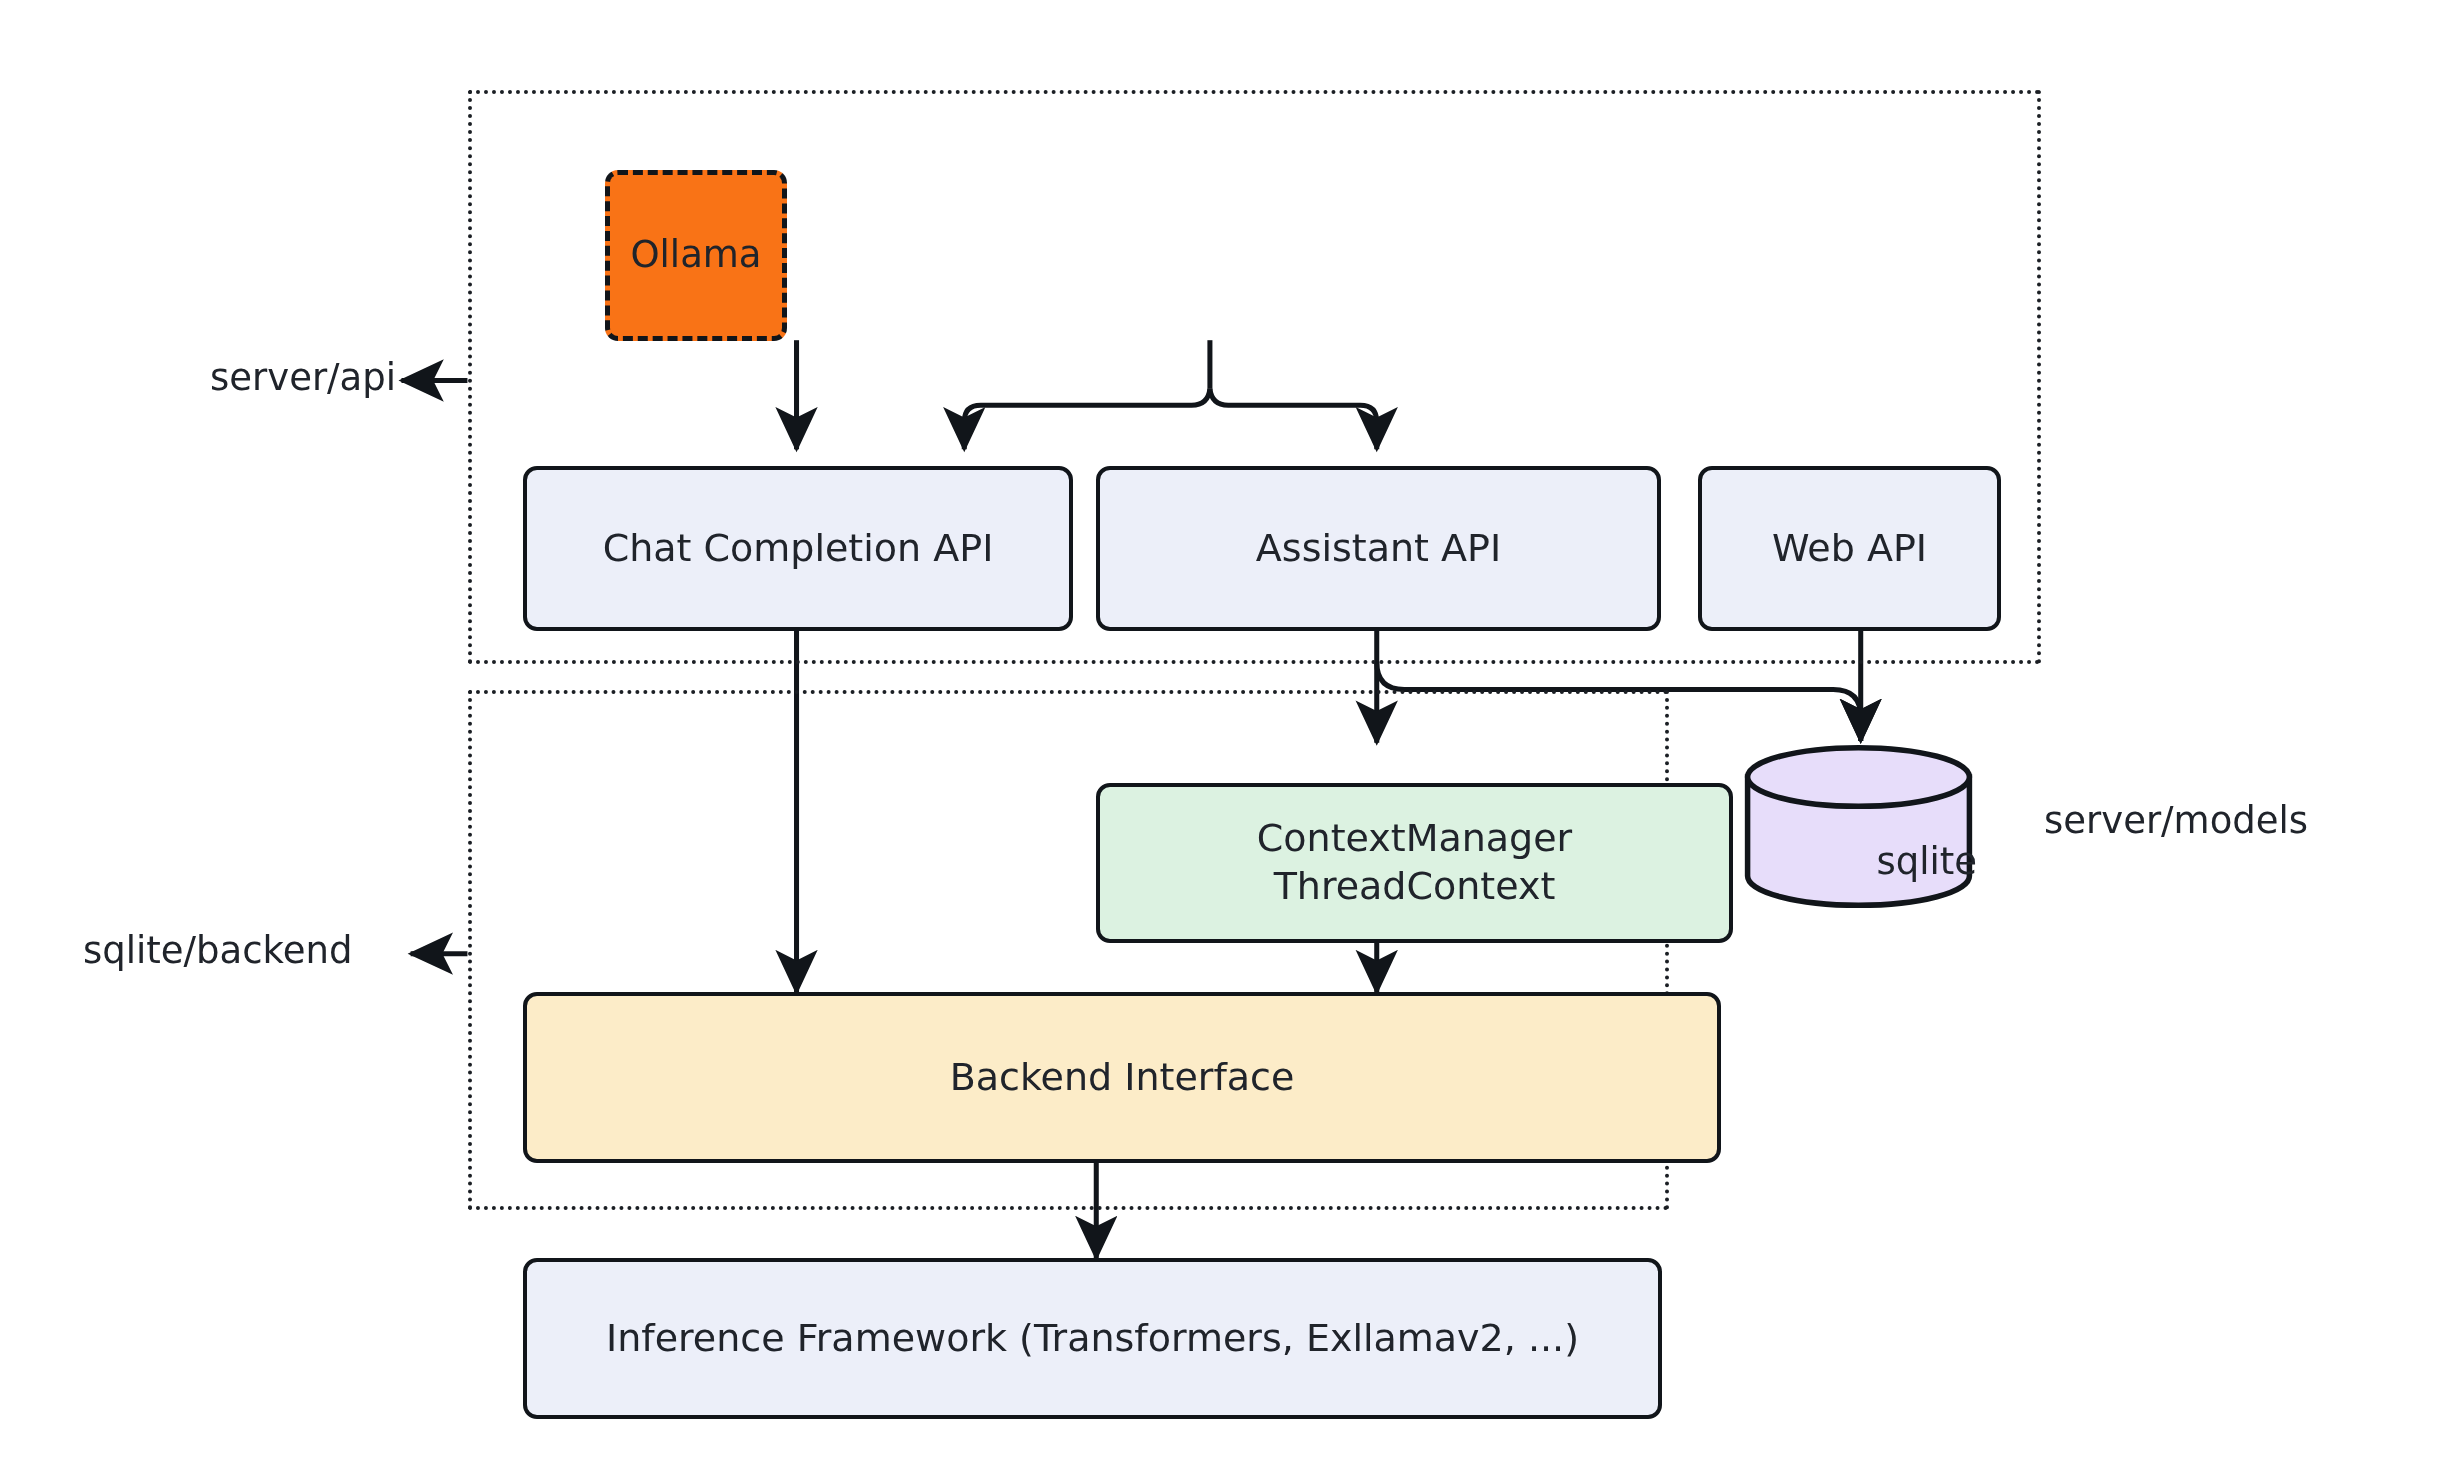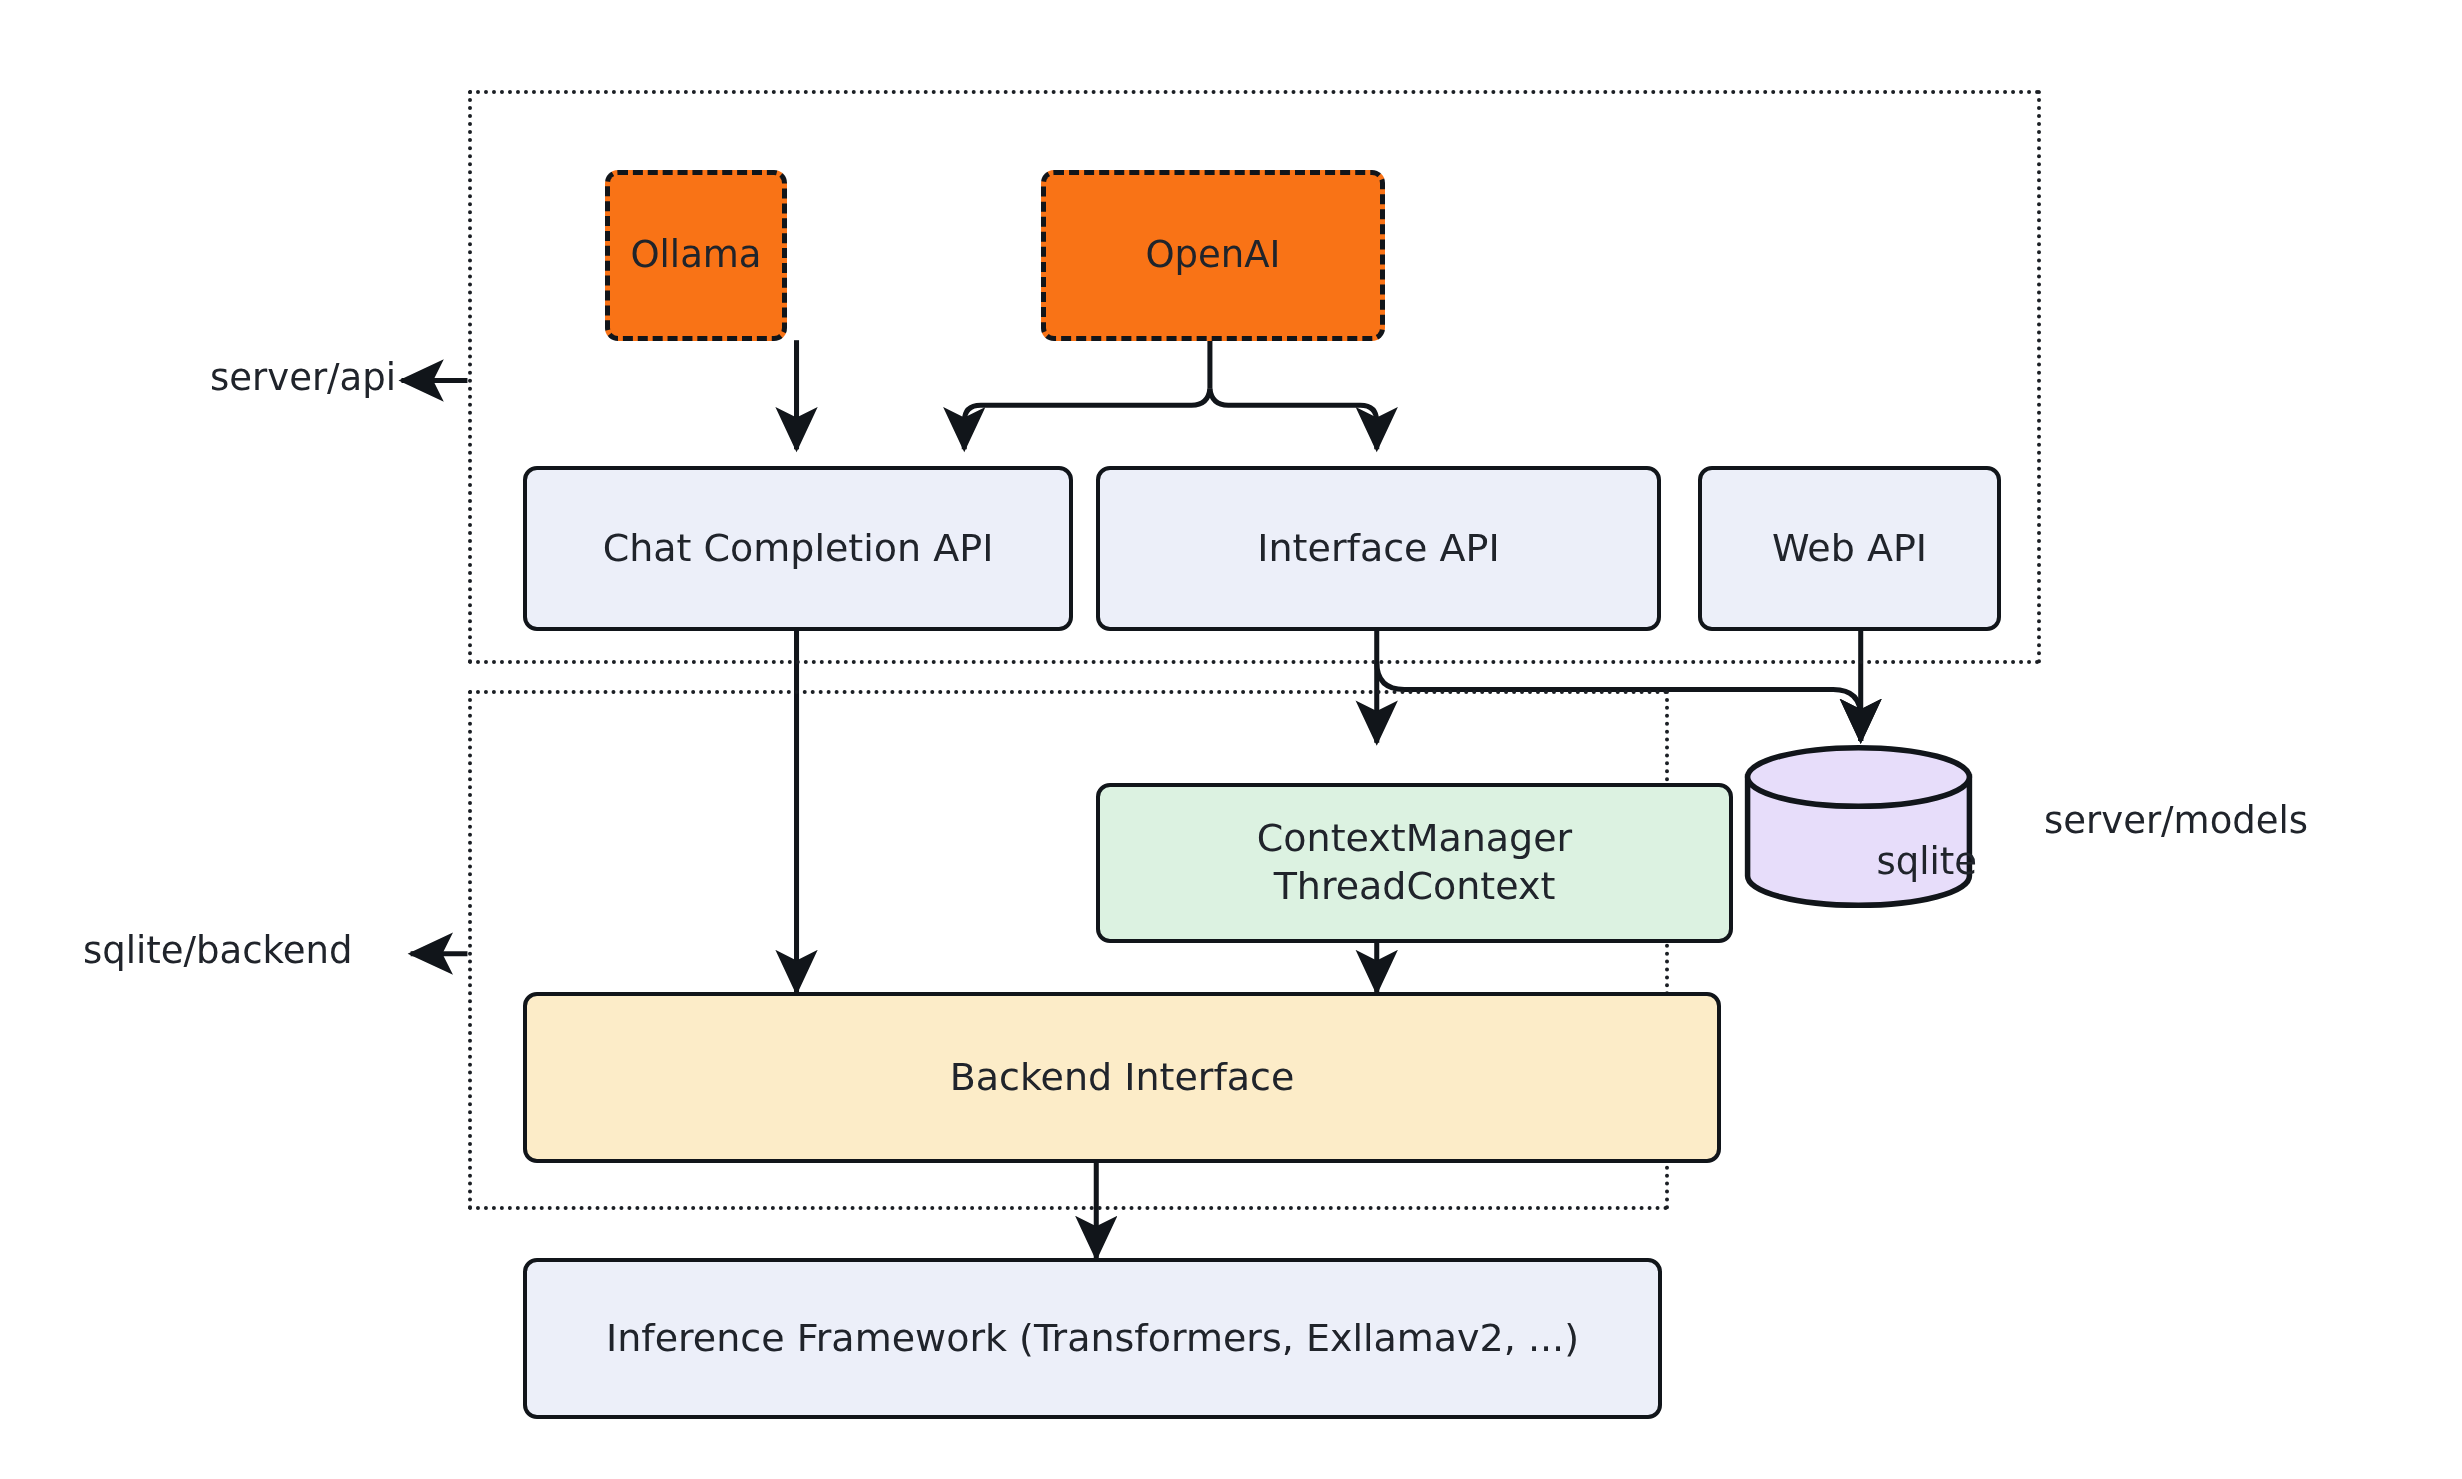--- a/index.html
+++ b/index.html
@@ -118,25 +118,24 @@
       <path d="M510,1040 L448,1040" marker-end="url(#arrowhead)"></path>
     </g>
   </svg>
 
   <div class="group" style="left:468px; top:90px; width:1573px; height:574px;"></div>
 
   <div class="group" style="left:468px; top:690px; width:1201px; height:520px;"></div>
 
   <div class="node dashed" style="left:605px; top:170px; width:182px; height:171px; font-size:37px;">Ollama</div>
 
-  <div class="node dashed" style="left:1041px; top:170px; width:344px; height:171px; font-size:37px;">OpenAI</div>
 
   <div class="node solid" style="left:523px; top:466px; width:550px; height:165px; font-size:38px;">Chat Completion API</div>
 
-  <div class="node solid" style="left:1096px; top:466px; width:565px; height:165px; font-size:38px;">Interface API</div>
+  <div class="node solid" style="left:1096px; top:466px; width:565px; height:165px; font-size:38px;">Assistant API</div>
 
   <div class="node solid" style="left:1698px; top:466px; width:303px; height:165px; font-size:38px;">Web API</div>
 
   <div class="node solid green" style="left:1096px; top:743px; width:637px; height:160px; font-size:38px; flex-direction:column;margin-top:40px;">
     <span>ContextManager</span>
     <span>ThreadContext</span>
   </div>
 
   <div class="cylinder" style="left:1740px; top:744px; width:237px; height:165px;">
     <svg width="237" height="165" viewBox="0 0 258 180">

